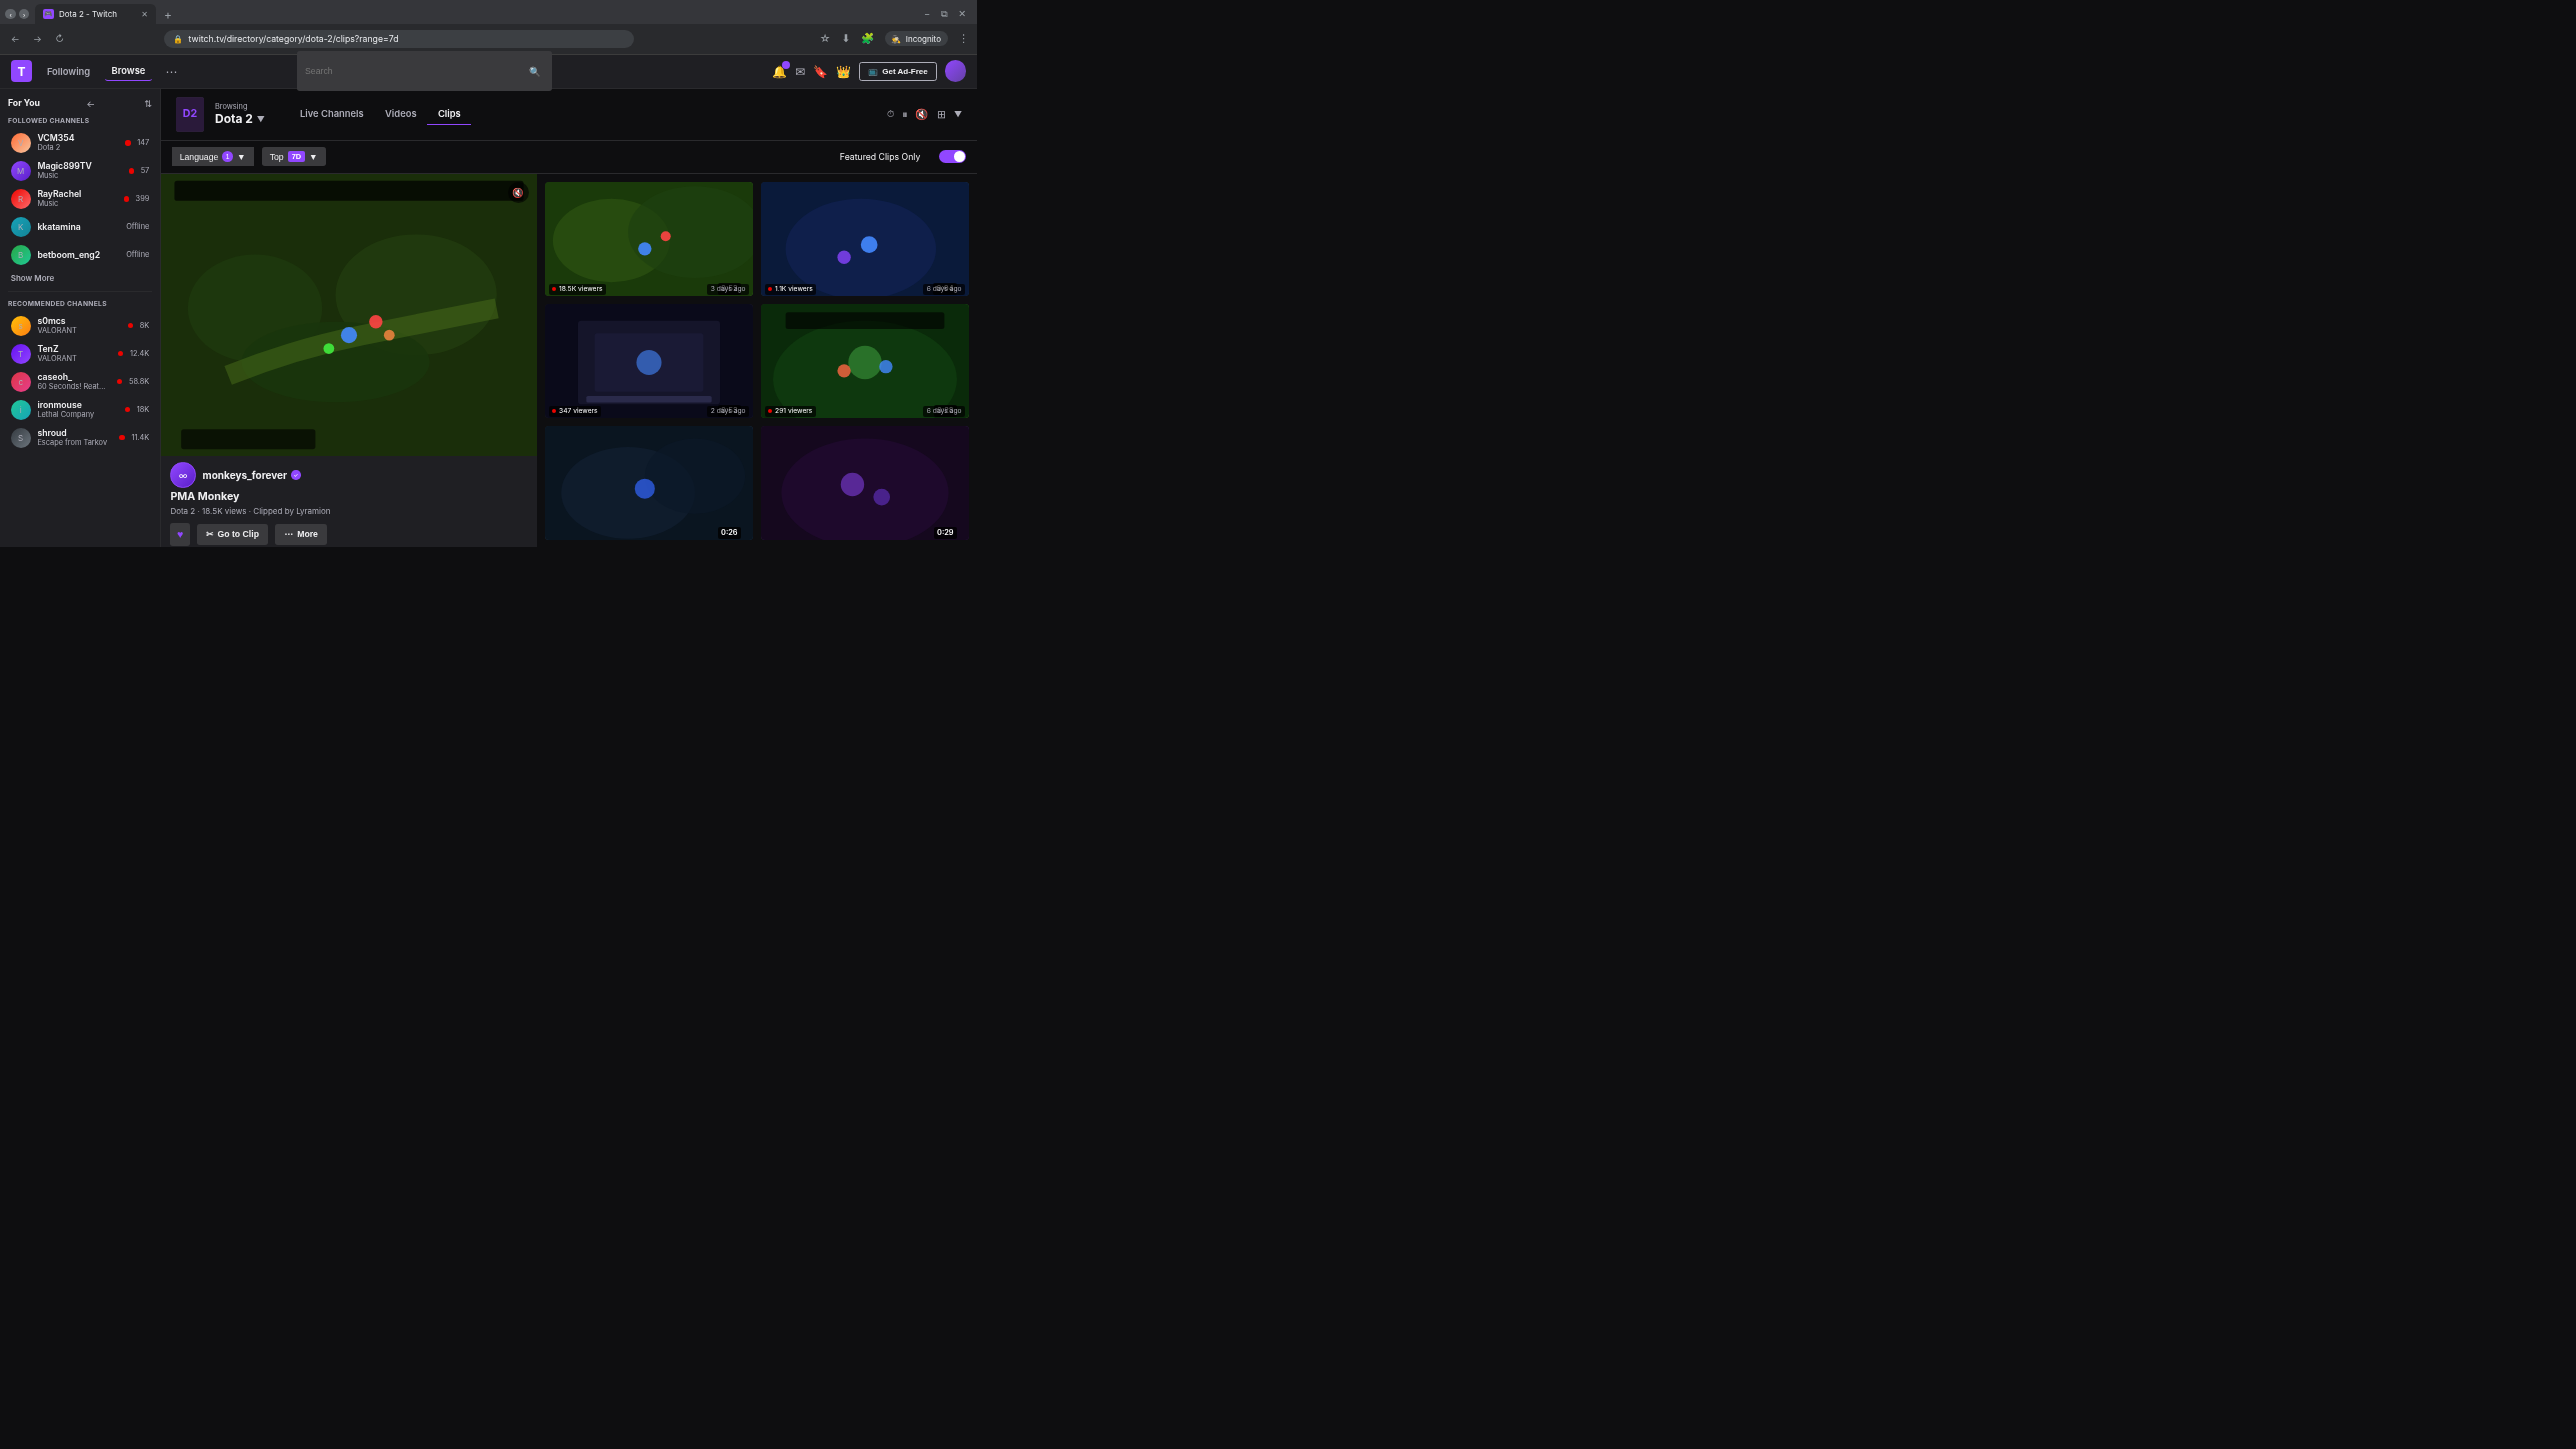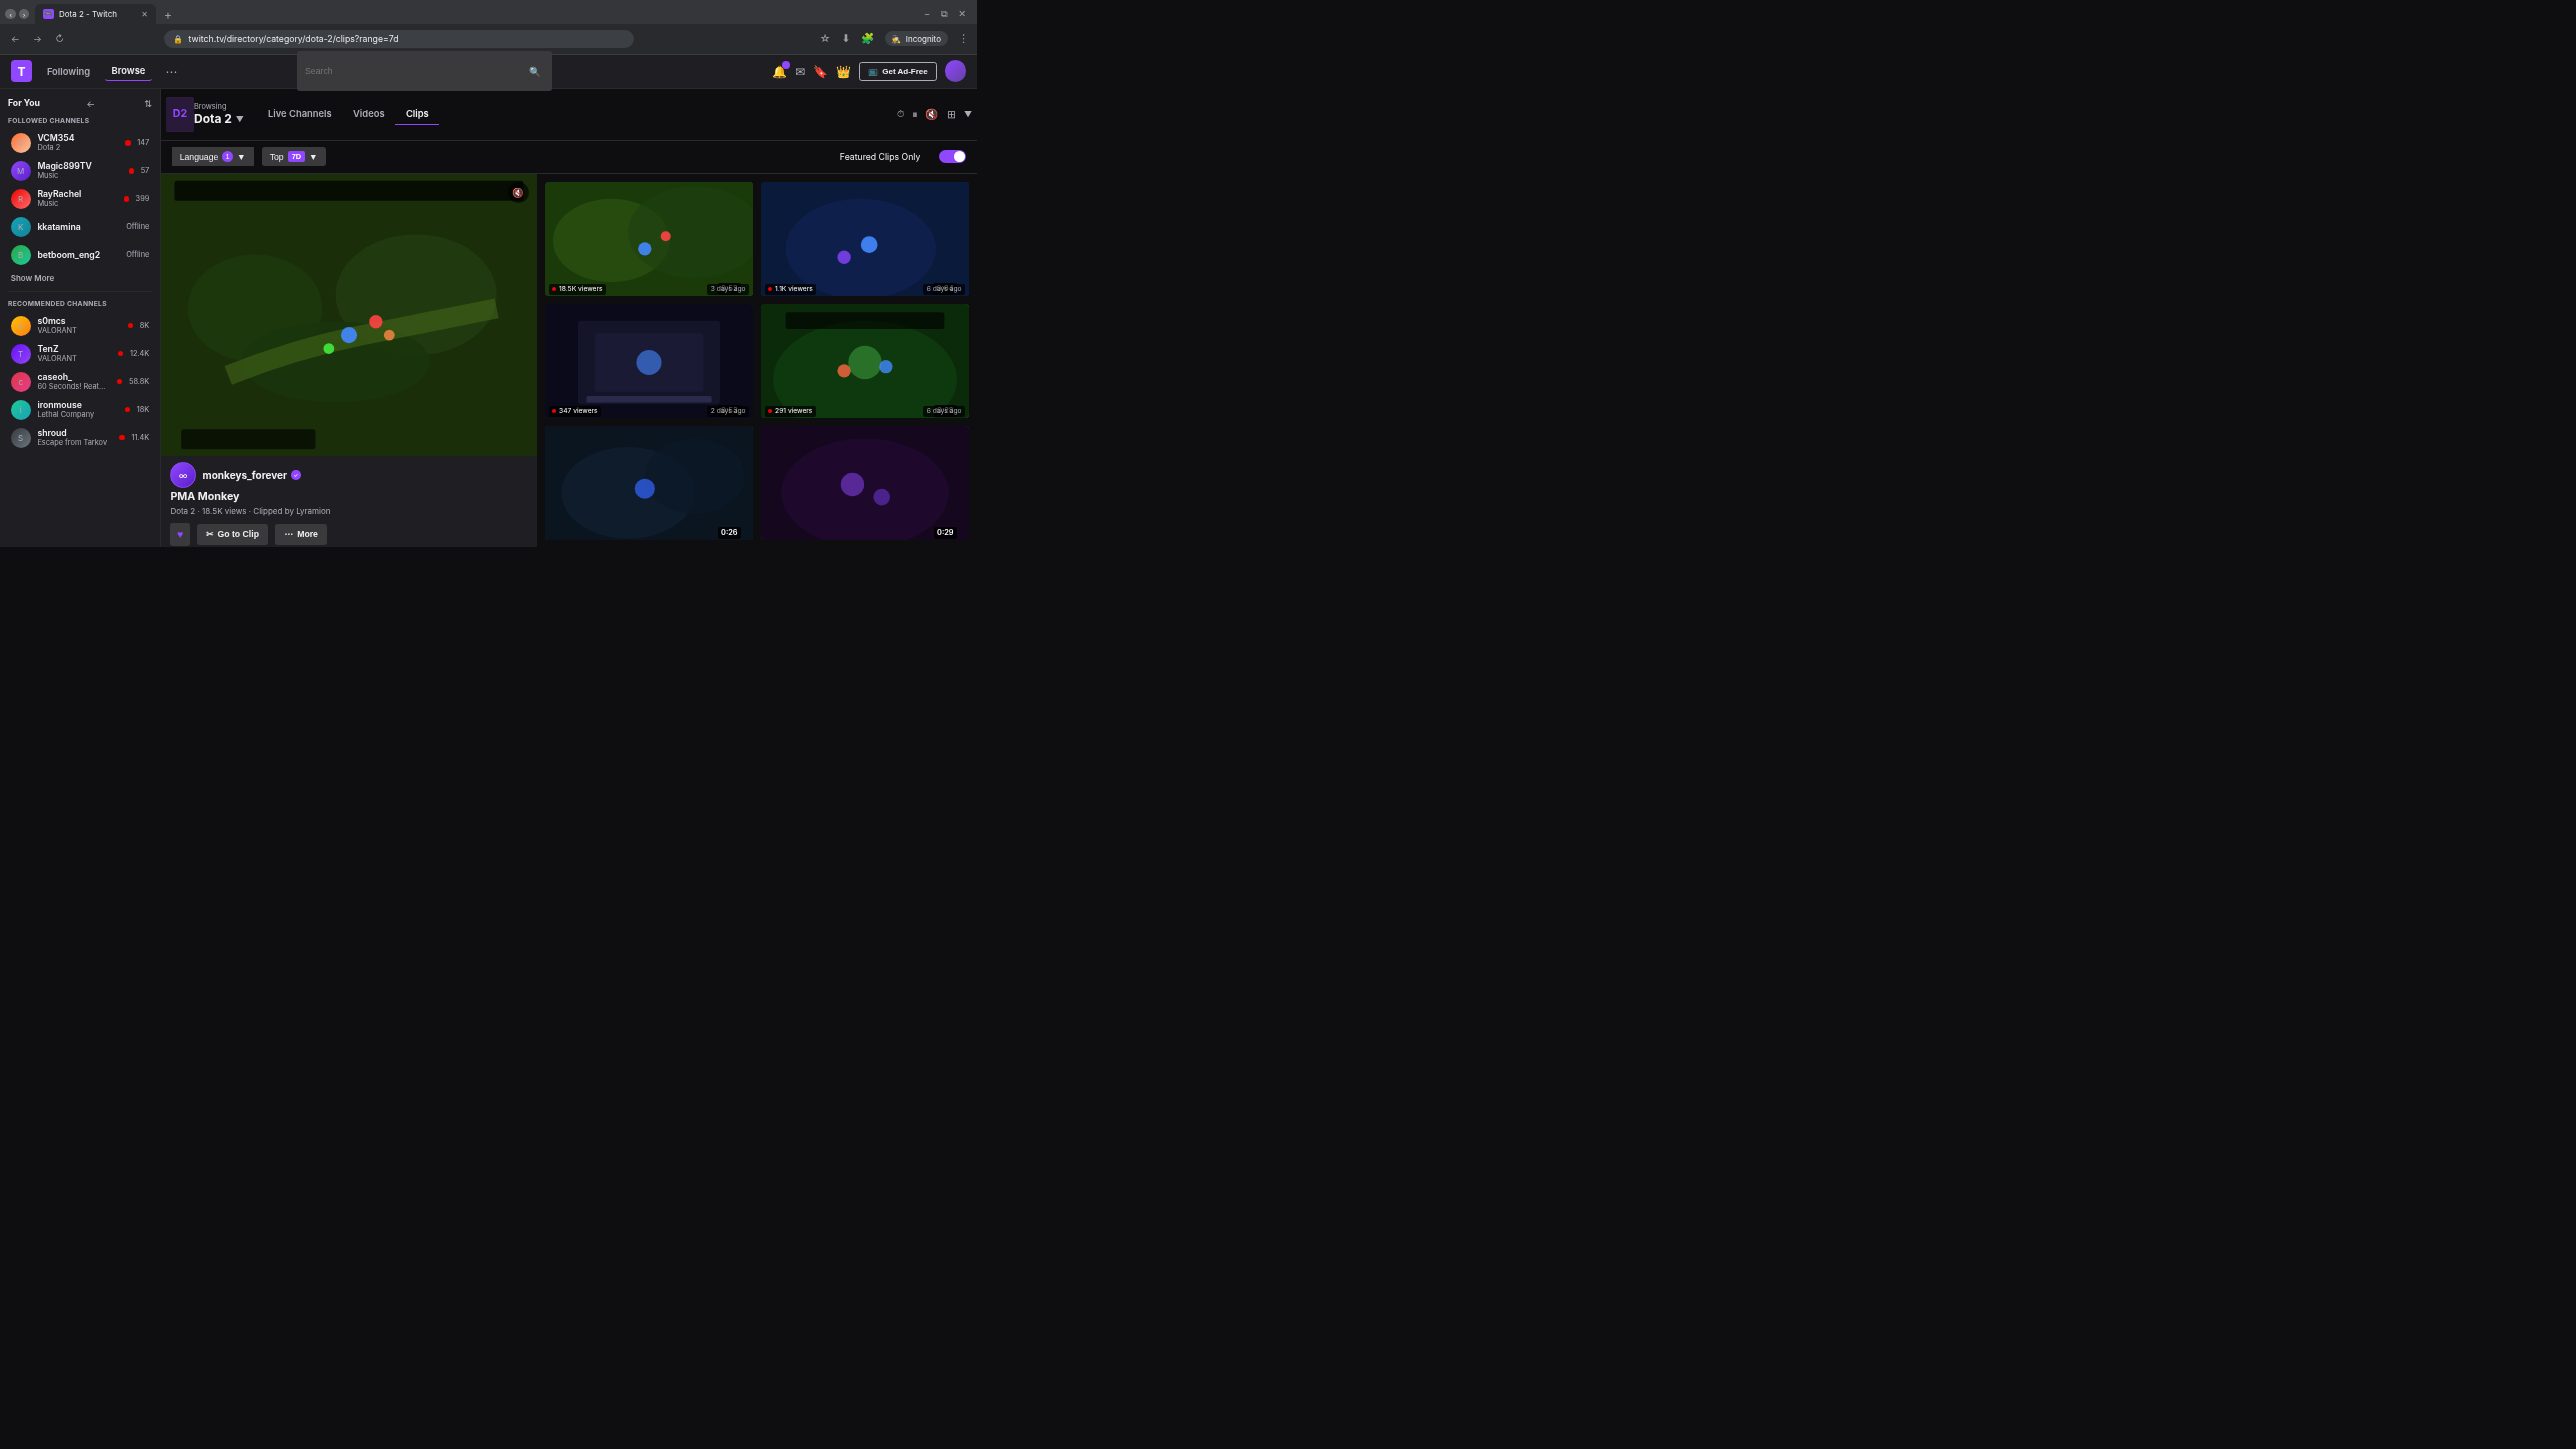--- a/index.html
+++ b/index.html
@@ -293,22 +293,22 @@
       display: flex;
       flex-direction: column;
     }
     .main-content::-webkit-scrollbar { width: 4px; }
     .main-content::-webkit-scrollbar-thumb { background: #3a3a3d; border-radius: 2px; }
 
     
     .browse-header {
       display: flex;
       align-items: center;
-      gap: 0;
-      padding: 8px 5px;
+      gap: 11px;
+      padding: 8px 15px;
       border-bottom: 0.7px solid #2a2a2d;
       flex-shrink: 0;
     }
     .browse-game-avatar {
       width: 28px; height: 35px;
       background: #3a3a3d;
       border-radius: 2.7px;
       overflow: hidden;
       display: flex; align-items: center; justify-content: center;
       font-size: 6.7px; color: #adadb8;

